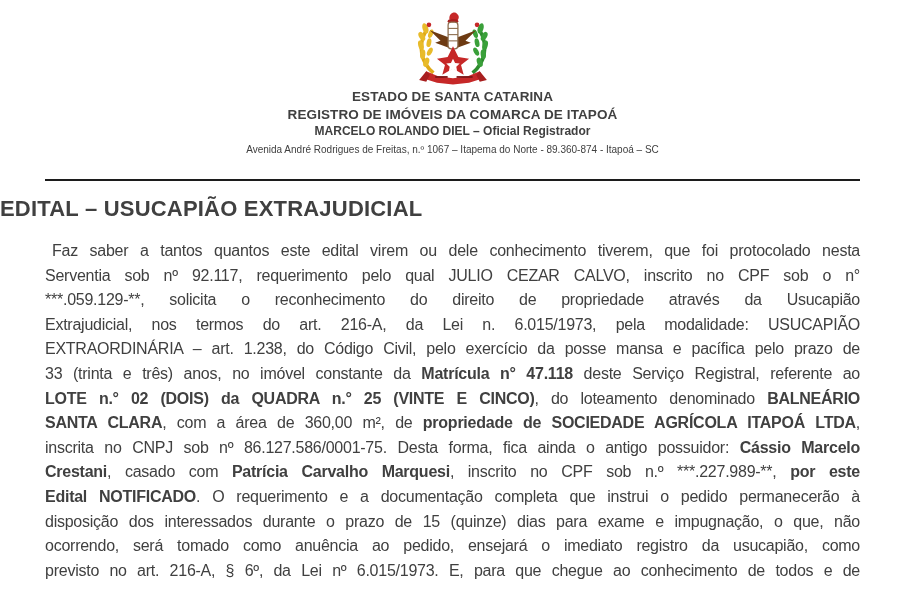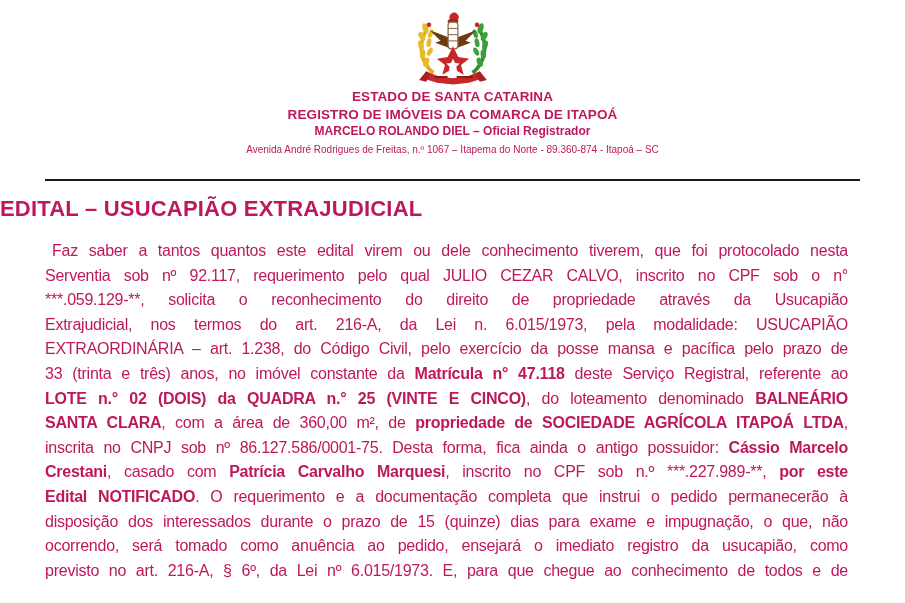--- a/index.html
+++ b/index.html
@@ -4,21 +4,21 @@
 <style>
   * { margin: 0; padding: 0; box-sizing: border-box; }
   html, body { background: #ffffff; }
   .page {
     position: relative;
     width: 905px;
     height: 603px;
     background: #ffffff;
     overflow: hidden;
     font-family: "Liberation Sans", sans-serif;
-    color: #be185d;
+    color: #404040;
   }
   .crest-wrap {
     padding-top: 7px;
     text-align: center;
     height: 88px;
   }
   .letterhead {
     text-align: center;
     line-height: 17.5px;
   }
@@ -41,21 +41,21 @@
     height: 1px;
   }
   .doc-title {
     margin-top: 15px;
     text-align: left;
     font-size: 22px;
     font-weight: bold;
     letter-spacing: 0.2px;
   }
   .doc-body {
-    margin: 17px 57px 0 45px;
+    margin: 17px 45px 0 45px;
     font-size: 16px;
     letter-spacing: -0.25px;
   }
   .doc-line {
     line-height: 24.6px;
     height: 24.6px;
     text-align: justify;
     text-align-last: justify;
     white-space: nowrap;
   }

